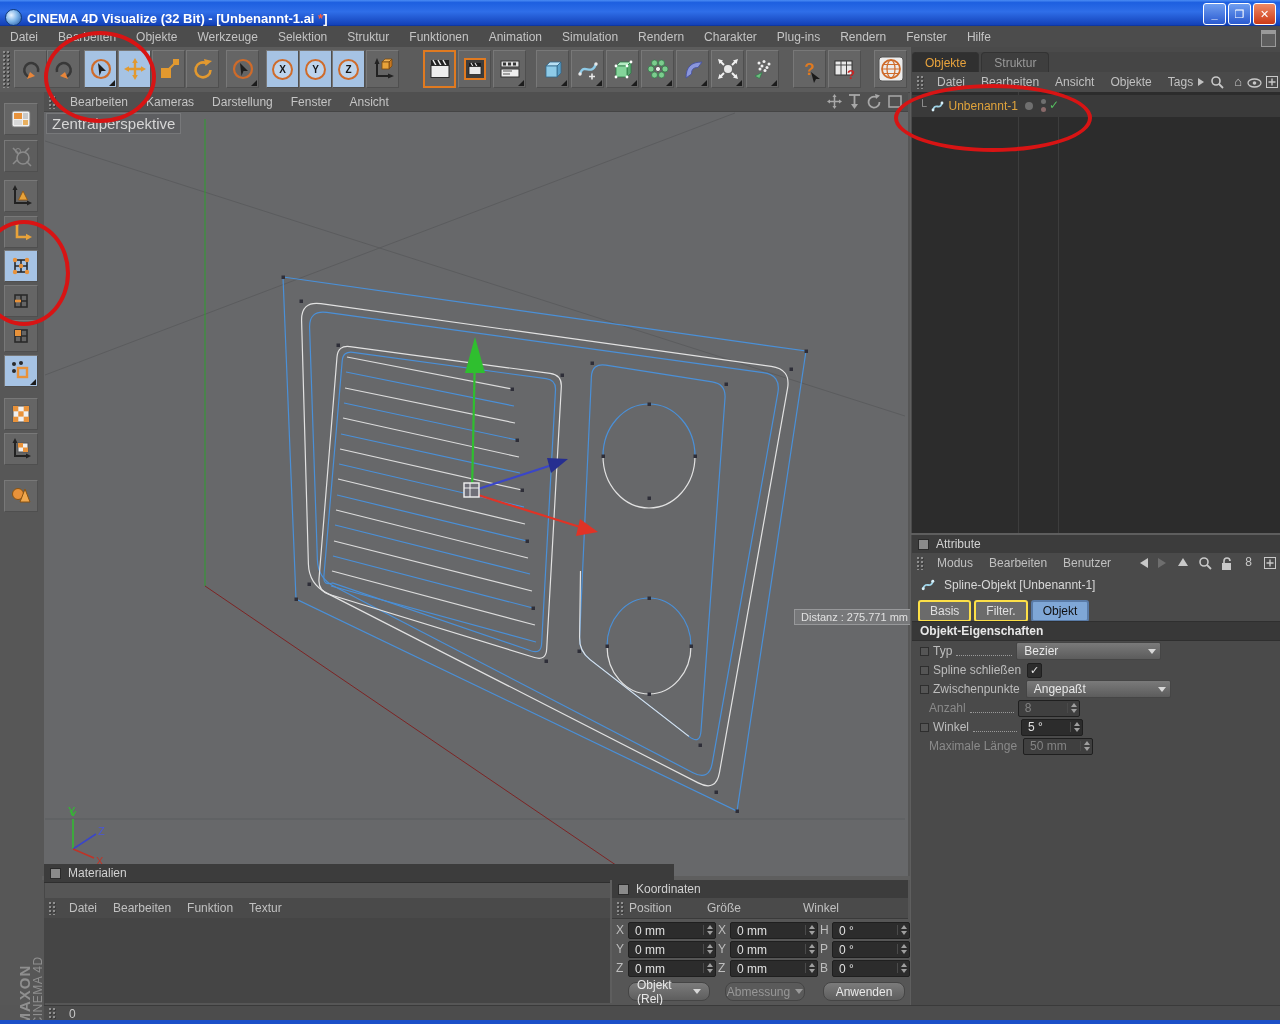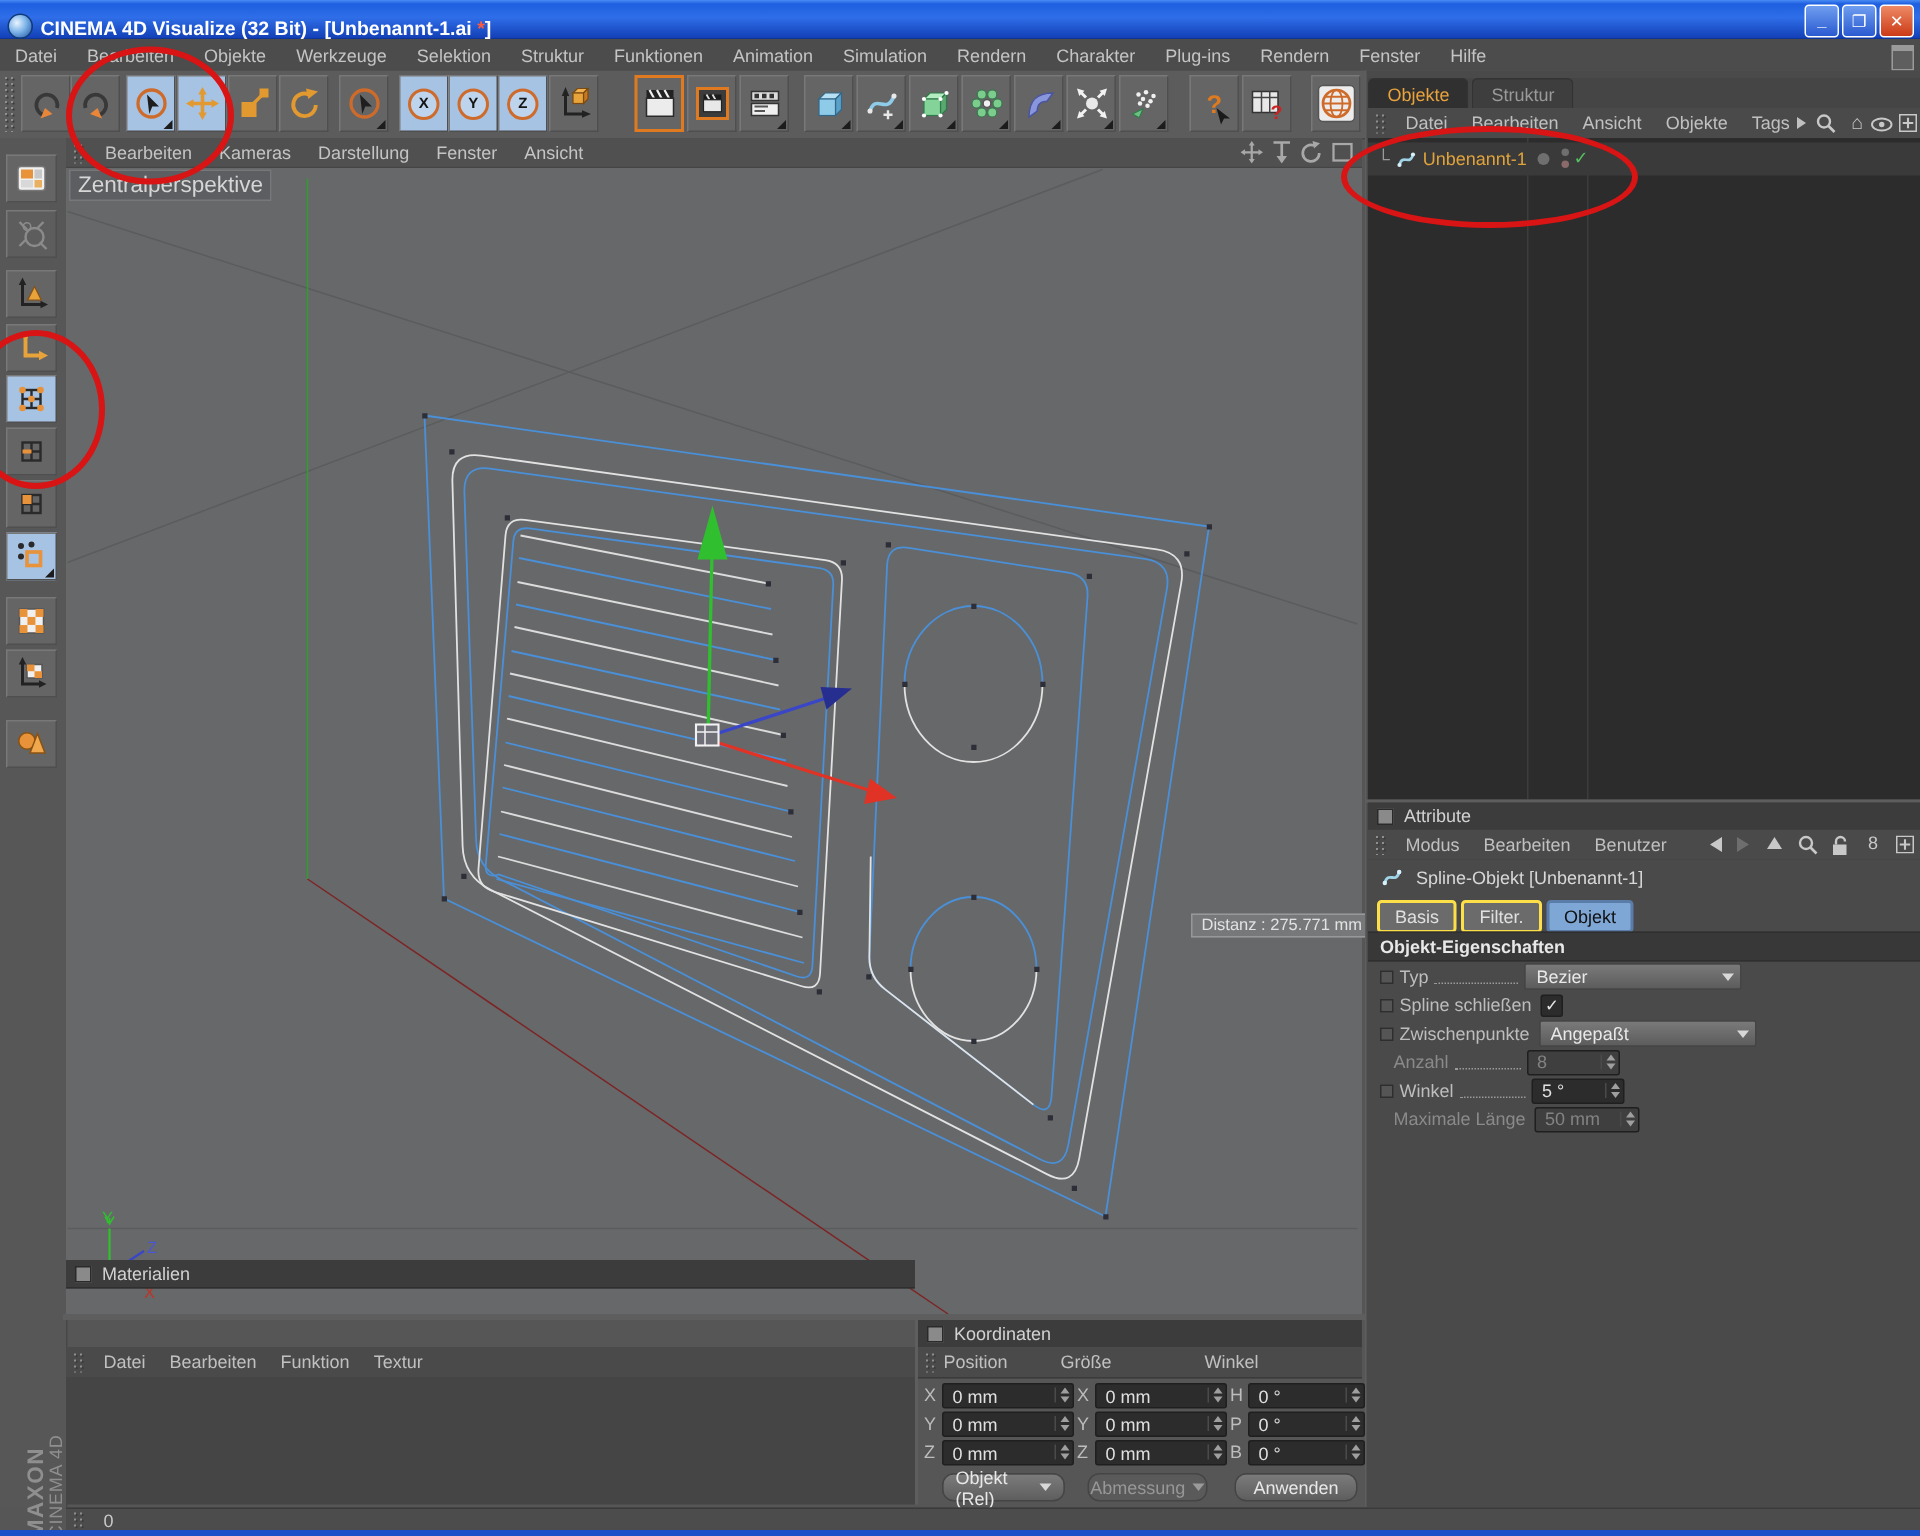--- a/index.html
+++ b/index.html
@@ -713,21 +713,21 @@
     <span class="numfield dis" style="width:46px">
         <span>50 mm</span>
         <span class="spin">
           <i class="up"></i>
           <i class="dn"></i>
         </span>
       </span>
   </div>
 
   <div class="abs" style="left:42px;top:876px;width:868px;height:4px;background:#5e5e5e"></div>
-  <div class="abs ptitle" style="left:44px;top:840px;width:566px">
+  <div class="abs ptitle" style="left:44px;top:864px;width:630px">
     <span class="psq"></span>
     <span>Materialien</span>
   </div>
   <div class="abs pmenurow" style="left:44px;top:898px;width:566px">
     <span class="grip vgrip"></span>
     <span class="menuitem">Datei</span>
     <span class="menuitem">Bearbeiten</span>
     <span class="menuitem">Funktion</span>
     <span class="menuitem">Textur</span>
   </div>

